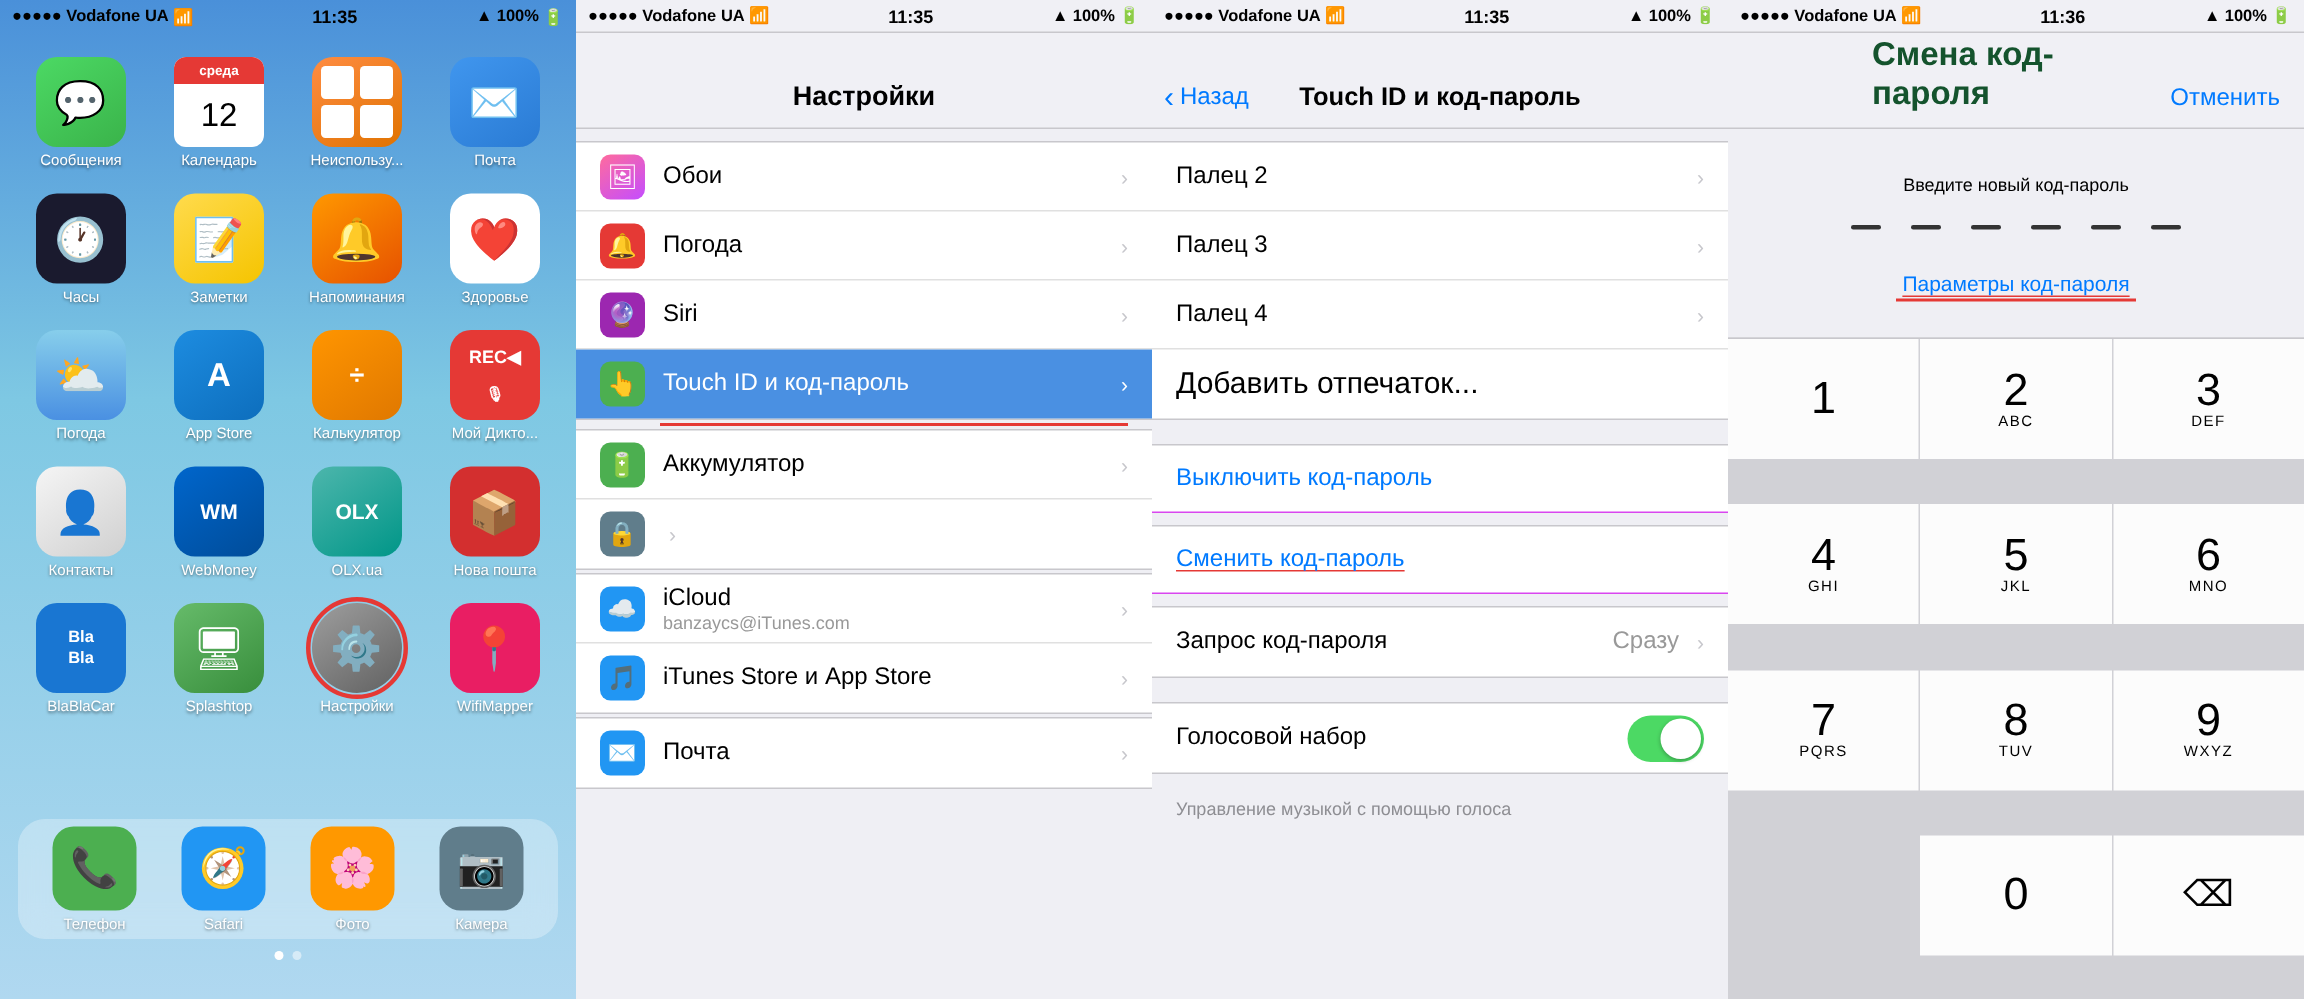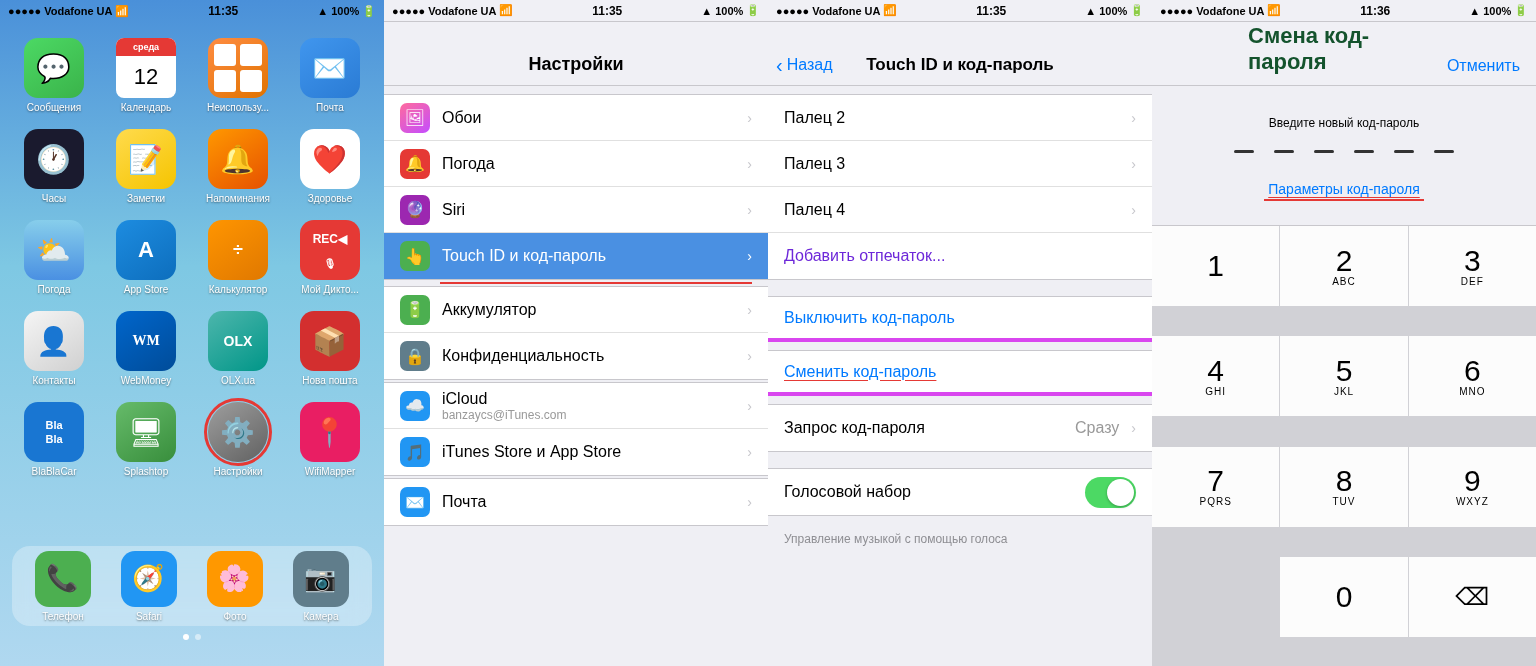--- a/index.html
+++ b/index.html
@@ -253,32 +253,32 @@
       align-items: center;
       padding: 0 16px;
       height: 46px;
       border-bottom: 1px solid #e0e0e0;
       cursor: pointer;
     }
     .touchid-item:last-child { border-bottom: none; }
     .touchid-item-title { flex: 1; font-size: 16px; color: #000; }
     .touchid-item-value { font-size: 16px; color: #999; margin-right: 12px; }
     .touchid-chevron { color: #c7c7cc; font-size: 14px; }
-    .touchid-blue-text { color: #6d28d9; font-size: 16px; }
+    .touchid-blue-text { color: #000000; font-size: 20px; }
     .touchid-link-item {
       display: flex;
       align-items: center;
       padding: 0 16px;
       height: 46px;
       cursor: pointer;
     }
     .touchid-action-btn {
       background: #fff;
       border-top: 1px solid #c8c7cc;
-      border-bottom: 4px solid #d946ef;
+      border-bottom: 1px solid #d946ef;
       padding: 0 16px;
       height: 46px;
       display: flex;
       align-items: center;
       cursor: pointer;
     }
     .touchid-action-title { font-size: 16px; color: #007aff; }
     .touchid-action-title.red-underline {
       text-decoration: underline;
       text-decoration-color: #e53935;
@@ -503,21 +503,21 @@
         <span style="font-size:10px;">🎙</span>
       </div>
       <span class="app-label">Мой Дикто...</span>
     </div>
 
     <div class="app-icon-wrap">
       <div class="app-icon" style="background:linear-gradient(145deg,#f5f5f5,#d0d0d0); color:#333;">👤</div>
       <span class="app-label">Контакты</span>
     </div>
     <div class="app-icon-wrap">
-      <div class="app-icon" style="background:linear-gradient(145deg,#0066cc,#004c99); font-size:14px; font-weight:bold;font-family:Liberation Serif, serif;">WM</div>
+      <div class="app-icon" style="background:linear-gradient(145deg,#0066cc,#004c99); font-size:14px; font-weight:bold;">WM</div>
       <span class="app-label">WebMoney</span>
     </div>
     <div class="app-icon-wrap">
       <div class="app-icon" style="background:linear-gradient(145deg,#4db6ac,#009688); font-size:14px; font-weight:bold;">OLX</div>
       <span class="app-label">OLX.ua</span>
     </div>
     <div class="app-icon-wrap">
       <div class="app-icon" style="background:#d32f2f;">📦</div>
       <span class="app-label">Нова пошта</span>
     </div>
@@ -620,23 +620,20 @@
     <div class="settings-section" style="margin-top:2px;">
       <div class="settings-item">
         <div class="settings-icon-box icon-battery">🔋</div>
         <div class="settings-item-content">
           <span class="settings-item-title">Аккумулятор</span>
         </div>
         <span class="settings-chevron">›</span>
       </div>
       <div class="settings-item">
         <div class="settings-icon-box icon-privacy">🔒</div>
-        <div class="settings-item-content">
-          <span class="settings-item-title">Конфиденциальность</span>
-        </div>
         <span class="settings-chevron">›</span>
       </div>
     </div>
     <div class="settings-section" style="margin-top:2px;">
       <div class="settings-item">
         <div class="settings-icon-box" style="background:#2196f3;">☁️</div>
         <div class="settings-item-content">
           <span class="settings-item-title">iCloud</span>
           <span class="settings-item-subtitle">banzaycs@iTunes.com</span>
         </div>

